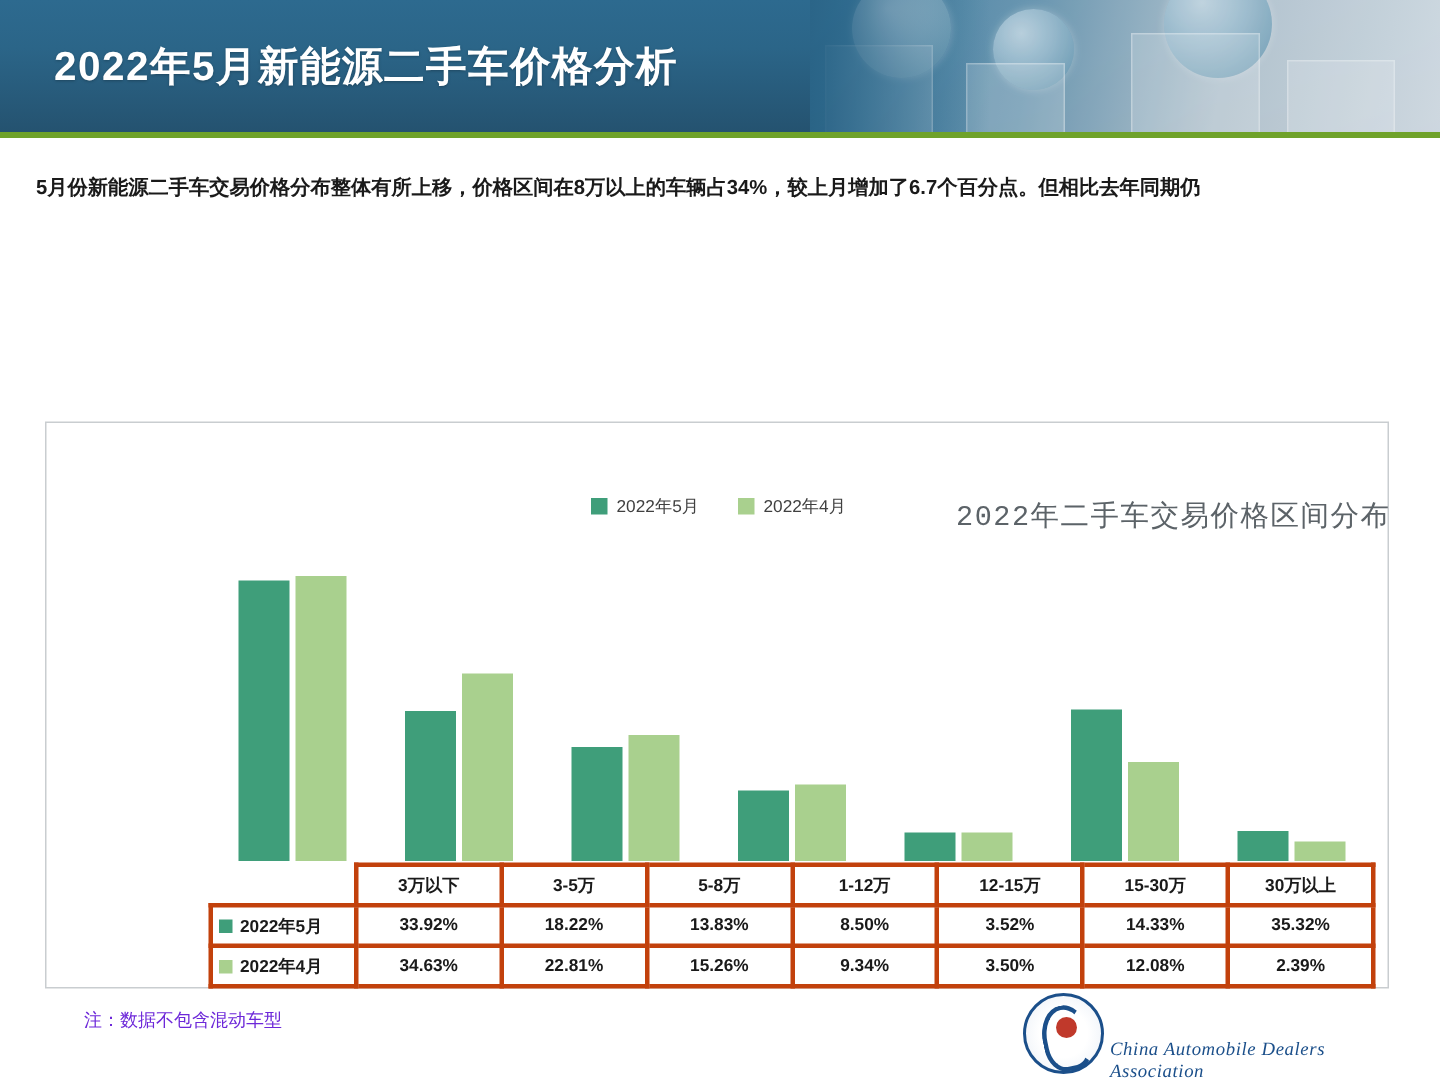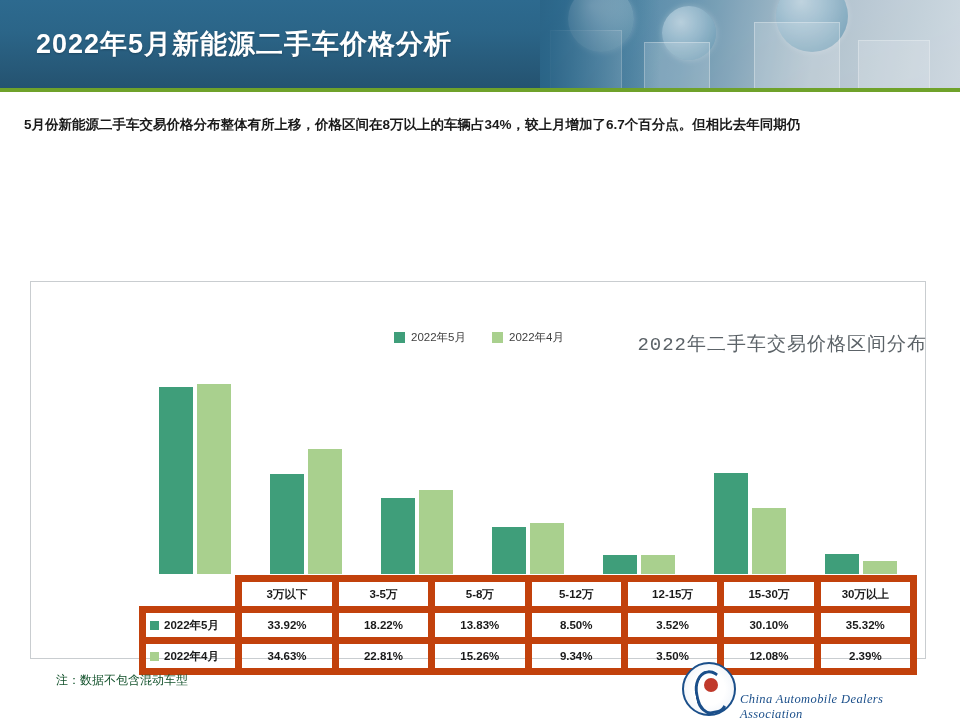--- a/index.html
+++ b/index.html
@@ -169,21 +169,21 @@
   
   .data-table {
     position: absolute;
     left: 108px;
     top: 293px;
     width: 778px;
     border-collapse: collapse;
     table-layout: fixed;
   }
   .data-table td {
-    border: 7px solid #c2410c;
+    border: 3px solid #c2410c;
     height: 24px;
     font-size: 11.5px;
     color: #1a1a1a;
     text-align: center;
     font-weight: bold;
     padding: 0;
   }
   .row-head {
     width: 112px;
     text-align: left !important;
@@ -199,21 +199,21 @@
   .row-head .rl { vertical-align: middle; font-size: 11.5px; }
   .axis-label-cell { font-weight: bold; }
   .corner-cell { border: none !important; background: transparent; }
 
   
   .footnote {
     position: absolute;
     left: 56px;
     top: 672px;
     font-size: 12px;
-    color: #14532d;
+    color: #6d28d9;
     text-align: center;
   }
 
   
   .logo {
     position: absolute;
     right: 18px;
     top: 660px;
     width: 260px;
     height: 56px;
@@ -346,33 +346,33 @@
       </div>
   </div>
 
   <table class="data-table">
     <tbody id="table-body">
         <tr>
           <td class="corner-cell"></td>
           <td class="axis-label-cell">3万以下</td>
           <td class="axis-label-cell">3-5万</td>
           <td class="axis-label-cell">5-8万</td>
-          <td class="axis-label-cell">5-12万</td>
+          <td class="axis-label-cell">1-12万</td>
           <td class="axis-label-cell">12-15万</td>
           <td class="axis-label-cell">15-30万</td>
           <td class="axis-label-cell">30万以上</td>
         </tr>
         <tr>
           <td class="row-head"><span class="sw" style="background: rgb(63, 158, 122);"></span><span class="rl">2022年5月</span></td>
           <td>33.92%</td>
           <td>18.22%</td>
           <td>13.83%</td>
           <td>8.50%</td>
           <td>3.52%</td>
-          <td>30.10%</td>
+          <td>14.33%</td>
           <td>35.32%</td>
         </tr>
         <tr>
           <td class="row-head"><span class="sw" style="background: rgb(169, 208, 142);"></span><span class="rl">2022年4月</span></td>
           <td>34.63%</td>
           <td>22.81%</td>
           <td>15.26%</td>
           <td>9.34%</td>
           <td>3.50%</td>
           <td>12.08%</td>

